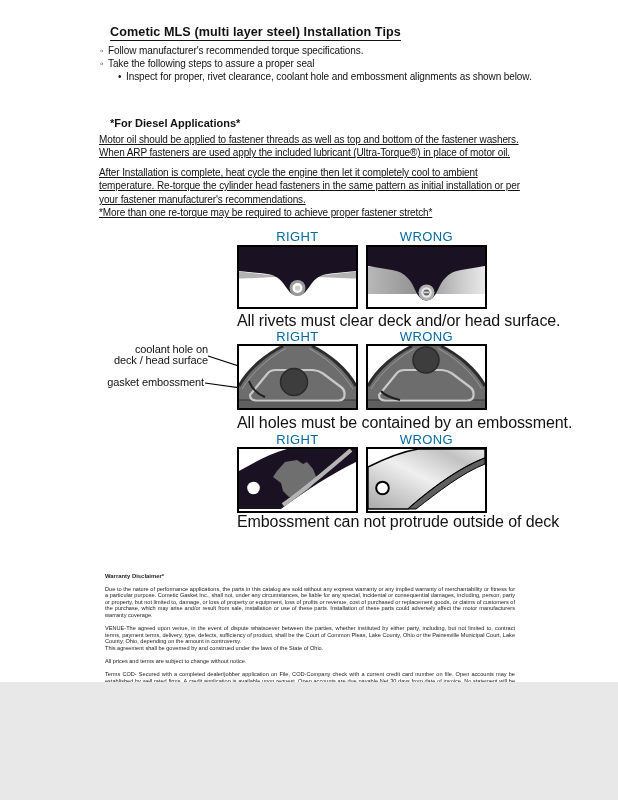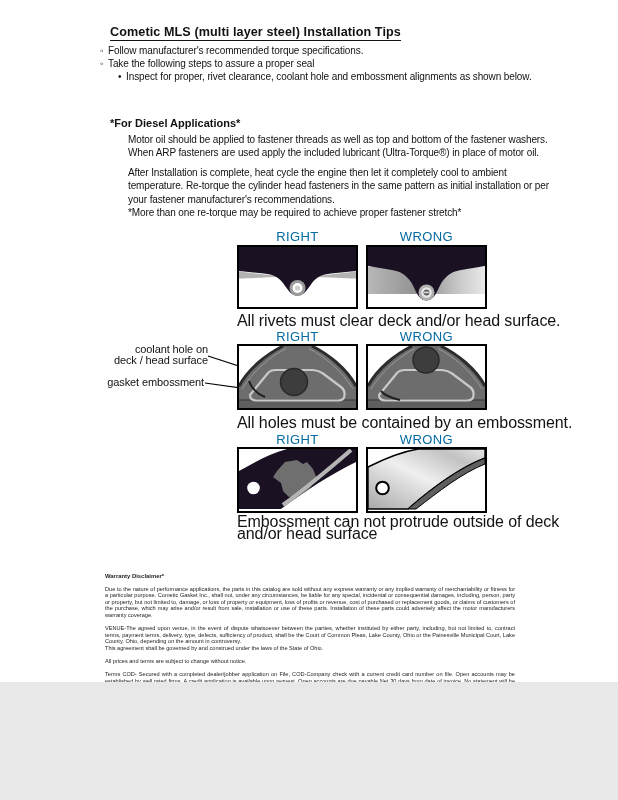--- a/index.html
+++ b/index.html
@@ -13,21 +13,21 @@
   #title {
     left:110px; top:25px; font-size:12.6px; font-weight:bold;
     border-bottom:1.4px solid #121212; padding-bottom:1px; letter-spacing:0.1px;
   }
   #tip-list { left:100px; top:44px; width:460px; font-size:10px; line-height:13.2px; letter-spacing:-0.1px; }
   .tip-row { white-space:nowrap; }
   .tip-sub { padding-left:18px; }
   .marker { display:inline-block; width:8px; }
   .marker-sub { display:inline-block; width:8px; }
   #diesel-heading { left:110px; top:117px; font-size:11px; font-weight:bold; }
-  .body-para { left:128px; width:432px; font-size:10px; line-height:13.4px; letter-spacing:-0.12px; }
+  .body-para { left:99px; width:432px; font-size:10px; line-height:13.4px; letter-spacing:-0.12px;text-decoration:underline; }
   #diesel-p1 { top:133px; }
   #diesel-p2 { top:166px; }
   #diesel-p3 { top:206px; width:450px; }
   .panel-label { width:121px; text-align:center; font-size:13px; letter-spacing:0.4px; color:#0369a1; }
   .caption { font-size:16px; letter-spacing:-0.1px; }
   .callout { font-size:11px; letter-spacing:-0.1px; text-align:right; line-height:10.5px; }
   #disclaimer { left:105px; top:573px; width:410px; font-size:5.6px; line-height:6.6px; letter-spacing:0; color:#1c1c1c; }
   #disclaimer .d-head { font-weight:bold; font-size:5.9px; margin-bottom:6px; }
   #disclaimer p { margin-bottom:6.5px; text-align:justify; }
   #disclaimer p.tight { margin-bottom:0; }
@@ -173,21 +173,20 @@
       <rect x="0" y="0" width="121" height="66" fill="#ffffff"></rect>
       <path d="M2,20 C18,12 34,5 52,2 L119,2 L119,11 C93,21 66,41 42,62 L2,62 Z" fill="url(#g3)" stroke="#000000" stroke-width="1.4"></path>
       <path d="M42,62 C66,41 93,21 119,11 L119,17 C96,26 72,45 50,62 Z" fill="#5f5f5f" stroke="#000000" stroke-width="1"></path>
       <circle cx="16.5" cy="41" r="6.3" fill="#ffffff" stroke="#000000" stroke-width="2"></circle>
       <rect x="1" y="1" width="119" height="64" fill="none" stroke="#000000" stroke-width="2"></rect>
     </svg>
   </div>
 
   <div class="abs caption" style="left:237px; top:516px; line-height:11.5px;">
     <div>Embossment can not protrude outside of deck</div>
-    <div>and/or head surface</div>
   </div>
 
   <div id="disclaimer" class="abs">
     <div class="d-head">Warranty Disclaimer*</div>
     <p>Due to the nature of performance applications, the parts in this catalog are sold without any express warranty or any implied warranty of merchantability or fitness for a particular purpose.  Cometic Gasket Inc., shall not, under any circumstances, be liable for any special, incidental or consequential damages, including, person, party or property, but not limited to, damage, or loss of property or equipment, loss of profits or revenue, cost of purchased or replacement goods, or claims of customers of the purchase, which may arise and/or result from sale, installation or use of these parts.  Installation of these parts could adversely affect the motor manufacturers warranty coverage.</p>
     <p class="tight">VENUE-The agreed upon venue, in the event of dispute whatsoever between the parties, whether instituted by either party, including, but not limited to, contract terms, payment terms, delivery, type, defects, sufficiency of product, shall be the Court of Common Pleas, Lake County, Ohio or the Painesville Municipal Court, Lake County, Ohio, depending on the amount in controversy.</p>
     <p>This agreement shall be governed by and construed under the laws of the State of Ohio.</p>
     <p>All prices and terms are subject to change without notice.</p>
     <p>Terms COD- Secured with a completed dealer/jobber application on File, COD-Company check with a current credit card number on file.  Open accounts may be established by well rated firms.  A credit application is available upon request.  Open accounts are due payable Net 30 days from date of invoice.  No statement will be sent.  If an account becomes 60 or more days past due, it is subject to being placed on credit hold.  No orders will be shipped or new orders accepted until past due balance is paid.  If an account becomes 90 or more days past due, it is subject to being placed for collections.  All costs of collection are the responsibility of the customer, including attorney fees, court costs, and other expenses of litigation.</p>
     <p>Returns- Authorized (RGA) must be obtained in advance on all returns.  A packing slip or invoice number must accompany the merchandise.  No returns after 30 days from invoice date.  All returns are subject to a 25% restocking charge.  All custom designed and custom manufactured gaskets are non-returnable.</p>

